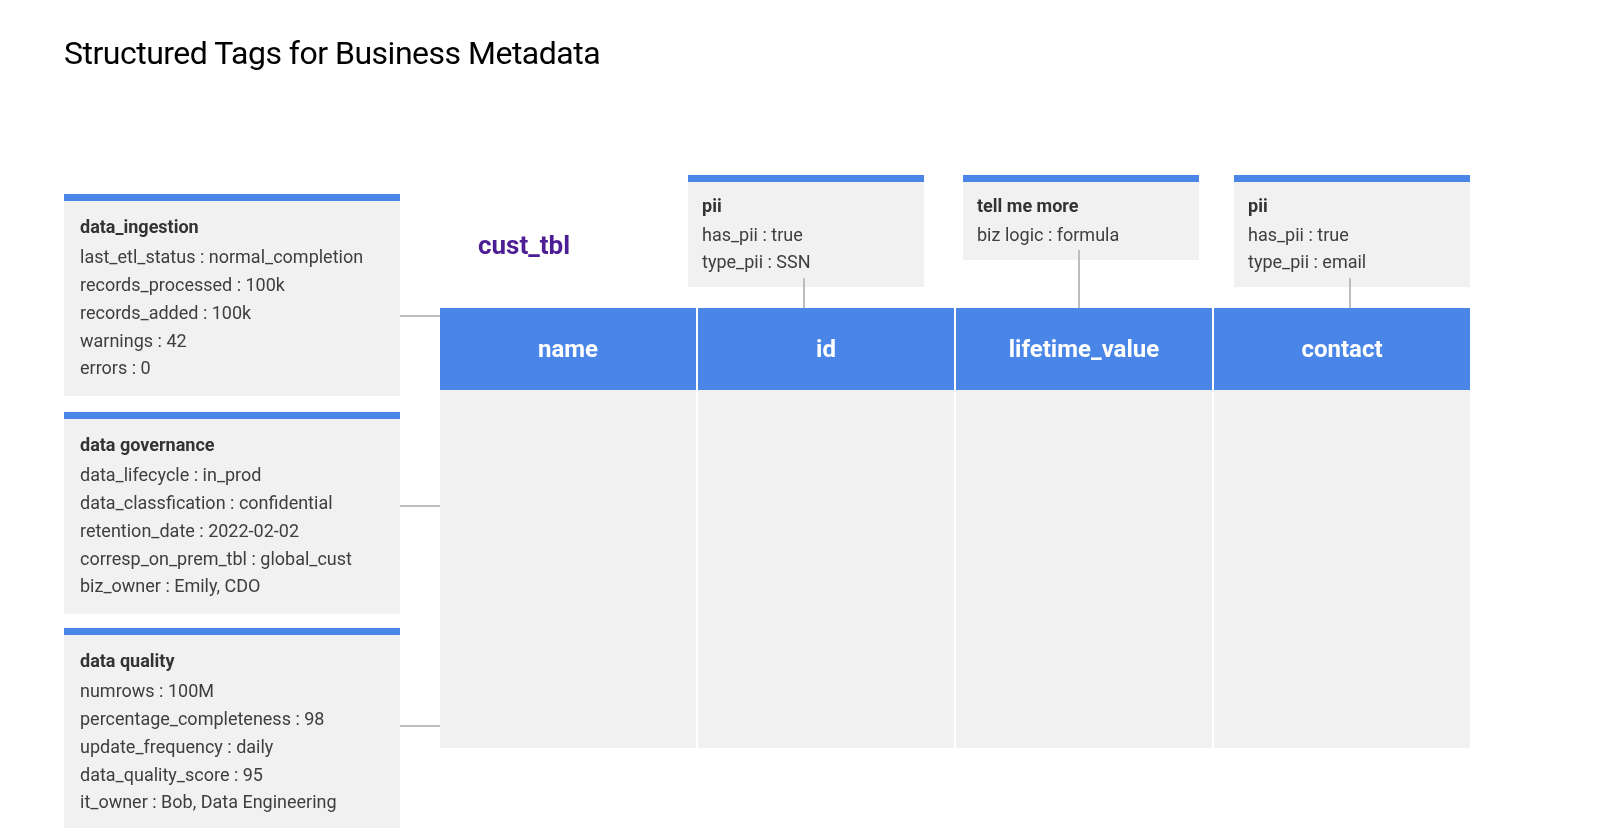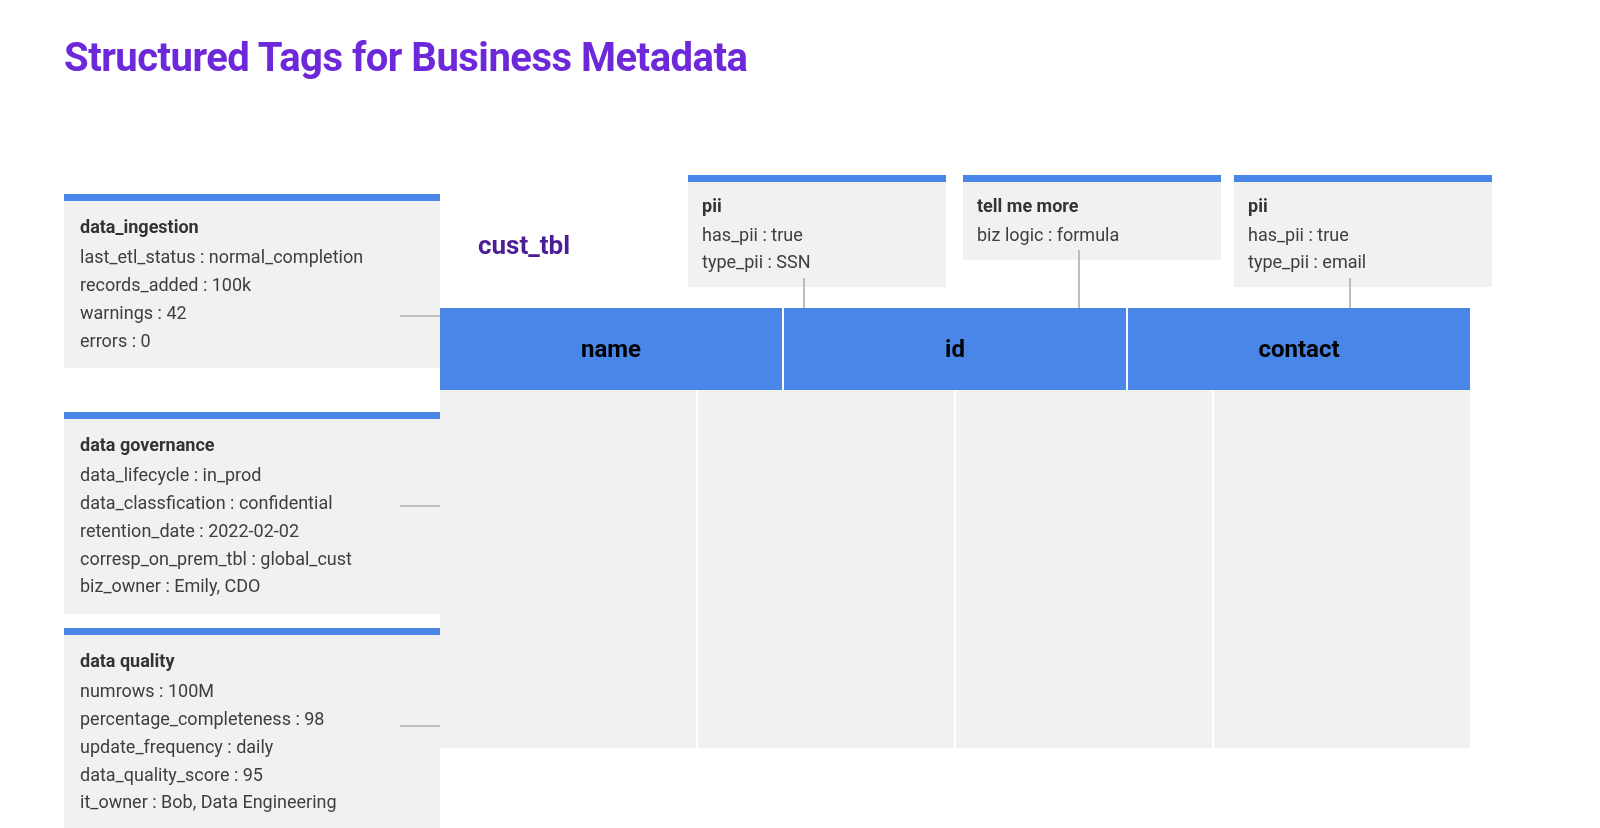--- a/index.html
+++ b/index.html
@@ -8,49 +8,49 @@
     background: #fff;
     width: 1600px;
     height: 828px;
     position: relative;
     color: #3c3c3c;
   }
   .title {
     position: absolute;
     top: 34px;
     left: 64px;
-    font-size: 40px;
-    font-weight: 700;
-    color: #6d28d9;
+    font-size: 32px;
+    font-weight: 400;
+    color: #000000;
     letter-spacing: -0.5px;
   }
 
   
   .tag-card {
     position: absolute;
     left: 64px;
-    width: 376px;
+    width: 336px;
     background: #f1f1f1;
     border-top: 7px solid #4a86e8;
     padding: 12px 16px 14px 16px;
     font-size: 18px;
     line-height: 1.55;
     color: #3e3e3e;
   }
   .tag-card .tag-name {
     font-weight: 700;
     color: #333;
     margin-bottom: 2px;
   }
   .tag-card .kv { white-space: nowrap; }
 
   
   .col-card {
     position: absolute;
-    width: 258px;
+    width: 236px;
     background: #f1f1f1;
     border-top: 7px solid #4a86e8;
     padding: 10px 14px 12px 14px;
     font-size: 18px;
     line-height: 1.5;
     color: #3e3e3e;
   }
   .col-card .tag-name {
     font-weight: 700;
     color: #333;
@@ -77,21 +77,21 @@
   .db-header {
     display: flex;
     background: #4a86e8;
     height: 82px;
   }
   .db-col {
     flex: 1;
     display: flex;
     align-items: center;
     justify-content: center;
-    color: #000000;
+    color: #ffffff;
     font-size: 24px;
     font-weight: 700;
     border-right: 2px solid #fff;
   }
   .db-col:last-child { border-right: none; border-radius: 11px; }
   .db-body {
     display: flex;
     height: 358px;
   }
   .db-body .db-col {
@@ -108,20 +108,21 @@
   }
 </style>
 </head>
 <body>
 
 <h1 class="title">Structured Tags for Business Metadata</h1>
 
 <div class="tag-card" style="top:194px">
   <div class="tag-name">data_ingestion</div>
   <div class="kv"><span>last_etl_status</span> : <span>normal_completion</span></div>
+  <div class="kv"><span>records_processed</span> : <span>100k</span></div>
   <div class="kv"><span>records_added</span> : <span>100k</span></div>
   <div class="kv"><span>warnings</span> : <span>42</span></div>
   <div class="kv"><span>errors</span> : <span>0</span></div>
 </div>
 
 <div class="tag-card" style="top:412px">
   <div class="tag-name">data governance</div>
   <div class="kv"><span>data_lifecycle</span> : <span>in_prod</span></div>
   <div class="kv"><span>data_classfication</span> : <span>confidential</span></div>
   <div class="kv"><span>retention_date</span> : <span>2022-02-02</span></div>
@@ -162,20 +163,21 @@
 <div class="conn" style="left:1349px; top:278px; width:2px; height:30px;"></div>
 
 <div class="conn" style="left:400px; top:315px; width:40px; height:2px;"></div>
 <div class="conn" style="left:400px; top:505px; width:40px; height:2px;"></div>
 <div class="conn" style="left:400px; top:725px; width:40px; height:2px;"></div>
 
 <div class="db-table">
   <div class="db-header">
     <div class="db-col">name</div>
     <div class="db-col">id</div>
+    <div class="db-col">lifetime_value</div>
     <div class="db-col">contact</div>
   </div>
   <div class="db-body">
     <div class="db-col"></div>
     <div class="db-col"></div>
     <div class="db-col"></div>
     <div class="db-col"></div>
   </div>
 </div>
 

